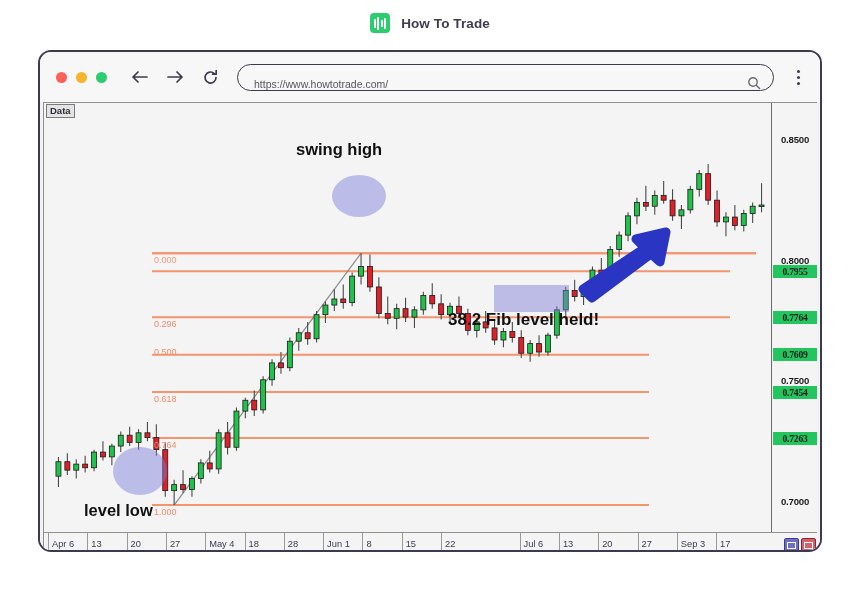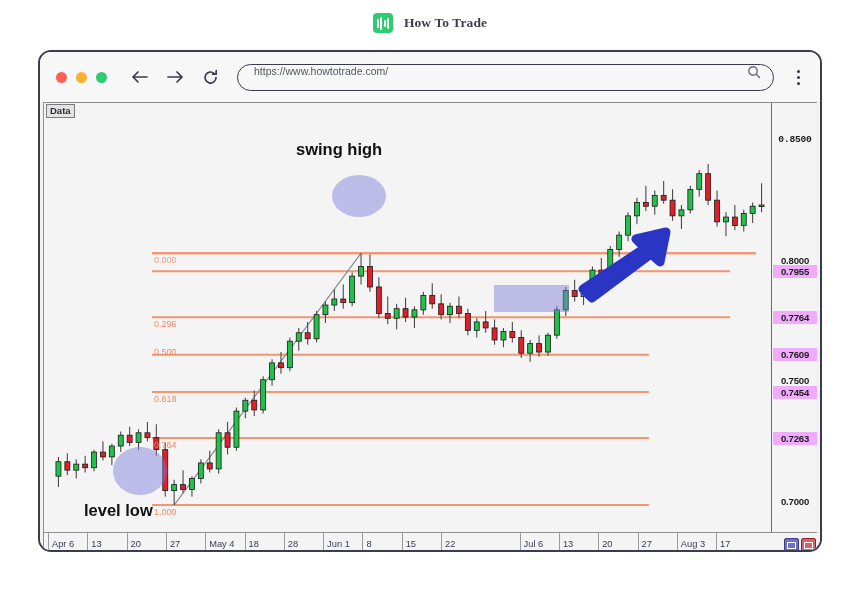--- a/index.html
+++ b/index.html
@@ -7,21 +7,21 @@
     width: 860px; height: 590px;
     background: #ffffff;
     font-family: "Liberation Sans", sans-serif;
     overflow: hidden;
   }
   #root { position: relative; width: 860px; height: 590px; background:#fff; }
 
   
   .brandbar {
     position:absolute; left:0; top:0; width:860px; height:46px;
-    display:flex; align-items:center; justify-content:center; gap:11px;font-family:Liberation Serif, serif;
+    display:flex; align-items:center; justify-content:center; gap:11px;
   }
   .brand-icon {
     width:20px; height:20px; border-radius:4px; background:#2ecc71;
     display:flex; align-items:center; justify-content:center; gap:1.5px;
   }
   .brand-icon i { display:block; width:2px; background:#ffffff; border-radius:1px; }
   .brand-icon i:nth-child(1){ height:9px; }
   .brand-icon i:nth-child(2){ height:13px; }
   .brand-icon i:nth-child(3){ height:7px; }
   .brand-icon i:nth-child(4){ height:11px; }
@@ -40,21 +40,21 @@
   .lights { display:flex; gap:9px; margin-left:16px; }
   .light { width:11px; height:11px; border-radius:50%; }
   .l-red{ background:#ff5f57; } .l-yel{ background:#f7b32b; } .l-grn{ background:#2ecc71; }
 
   .navbtns { display:flex; align-items:center; gap:17px; margin-left:24px; color:#3b3b4f; }
   .navbtn { width:18px; height:18px; display:flex; align-items:center; justify-content:center; }
 
   .urlbar {
     margin-left:18px; flex:1; height:27px; margin-right:13px;
     background:#f7f7f7; border:1.6px solid #3b3b4f; border-radius:14px;
-    display:flex; align-items:flex-start; padding:0 12px 0 16px;
+    display:flex; align-items:flex-end; padding:0 12px 0 16px;
   }
   .urltext { font-size:10.5px; color:#55555f; flex:1; }
   .kebab { width:22px; margin-right:11px; display:flex; flex-direction:column;
            align-items:center; justify-content:center; gap:3px; }
   .kebab b { width:3px; height:3px; border-radius:50%; background:#3b3b4f; display:block; }
 
   
   .chartwrap { position:relative; width:100%; height:452px; background:#f2f2f2; }
   .chartborder { position:absolute; left:3px; top:0px; right:3px; bottom:4px;
                  border:1px solid #8f8f8f; background:#f4f4f4; }
@@ -76,21 +76,21 @@
   }
 
   svg.layer { position:absolute; left:0; top:0; }
 
   .fiblabel { position:absolute; font-size:9px; color:#f08a6a; }
   .pricetag {
     position:absolute; right:0; width:100%; height:13px; font-size:9.6px;
     font-weight:bold; color:#1b1b1b; display:flex; align-items:center;
     justify-content:center; letter-spacing:-.2px;
   }
-  .pricetag.hl { background:#f0abfc; }
+  .pricetag.hl { background:#22c55e;font-family:Liberation Serif, serif; }
   .datetick {
     position:absolute; top:0; height:21px; font-size:9.3px; color:#3a3a55;
     display:flex; align-items:center; padding-left:3px;
     border-left:1px solid #9a9a9a;
   }
   .annot { position:absolute; font-weight:bold; color:#111; }
   .annot.sh { font-size:16.5px; }
   .annot.sl { font-size:16.5px; }
   .annot.fib { font-size:17px; }
   .ellipse { position:absolute; border-radius:50%; background:rgba(122,122,220,.46); }
@@ -356,25 +356,26 @@
 
         <div class="hlbox" style="left:450px; top:182px; width:75px; height:27px;"></div>
 
         <svg class="layer" width="728" height="429" viewBox="0 0 728 429" style="pointer-events:none;">
           <path d="M539 186 L601 145 L592 136 L622 129 L616 159 L607 151 L548 195 Z" fill="#2b35c4"></path>
           <path d="M539 186 L548 195 L607 151 L616 159 L622 129 L592 136 L601 145 Z" fill="#2b35c4" stroke="#2b35c4" stroke-width="9" stroke-linejoin="round"></path>
         </svg>
 
         <div class="annot sh" style="left:252px; top:37px;">swing high</div>
         <div class="annot sl" style="left:40px; top:398px;">level low</div>
+        <div class="annot fib" style="left:404px; top:207px;">38.2 Fib level held!</div>
       </div>
 
       <div class="axisY">
         <div id="price-labels">
-            <div class="pricetag" style="top: 30.4249px; font-family: Liberation Mono, monospace;">0.8500</div>
+            <div class="pricetag" style="top: 30.4249px;">0.8500</div>
             <div class="pricetag" style="top: 150.945px;">0.8000</div>
             <div class="pricetag hl" style="top: 161.792px;">0.7955</div>
             <div class="pricetag hl" style="top: 207.831px;">0.7764</div>
             <div class="pricetag hl" style="top: 245.192px;">0.7609</div>
             <div class="pricetag" style="top: 271.465px;">0.7500</div>
             <div class="pricetag hl" style="top: 282.553px;">0.7454</div>
             <div class="pricetag hl" style="top: 328.592px;">0.7263</div>
             <div class="pricetag" style="top: 391.986px;">0.7000</div>
           </div>
       </div>
@@ -390,21 +391,21 @@
             <div class="datetick" style="left: 239.8px;">28</div>
             <div class="datetick" style="left: 279.1px;">Jun 1</div>
             <div class="datetick" style="left: 318.4px;">8</div>
             <div class="datetick" style="left: 357.7px;">15</div>
             <div class="datetick" style="left: 397px;">22</div>
             <div class="datetick" style="left: 436.3px; margin-top: 33px;">29</div>
             <div class="datetick" style="left: 475.6px;">Jul 6</div>
             <div class="datetick" style="left: 514.9px;">13</div>
             <div class="datetick" style="left: 554.2px;">20</div>
             <div class="datetick" style="left: 593.5px;">27</div>
-            <div class="datetick" style="left: 632.8px;">Aug 3</div>
+            <div class="datetick" style="left: 632.8px;">Sep 3</div>
             <div class="datetick" style="left: 672.1px;">17</div>
           </div>
       </div>
 
       <div class="cornerbtns">
         <div class="cbtn cb-blue">
             <span></span>
           </div>
         <div class="cbtn cb-red">
             <span></span>

